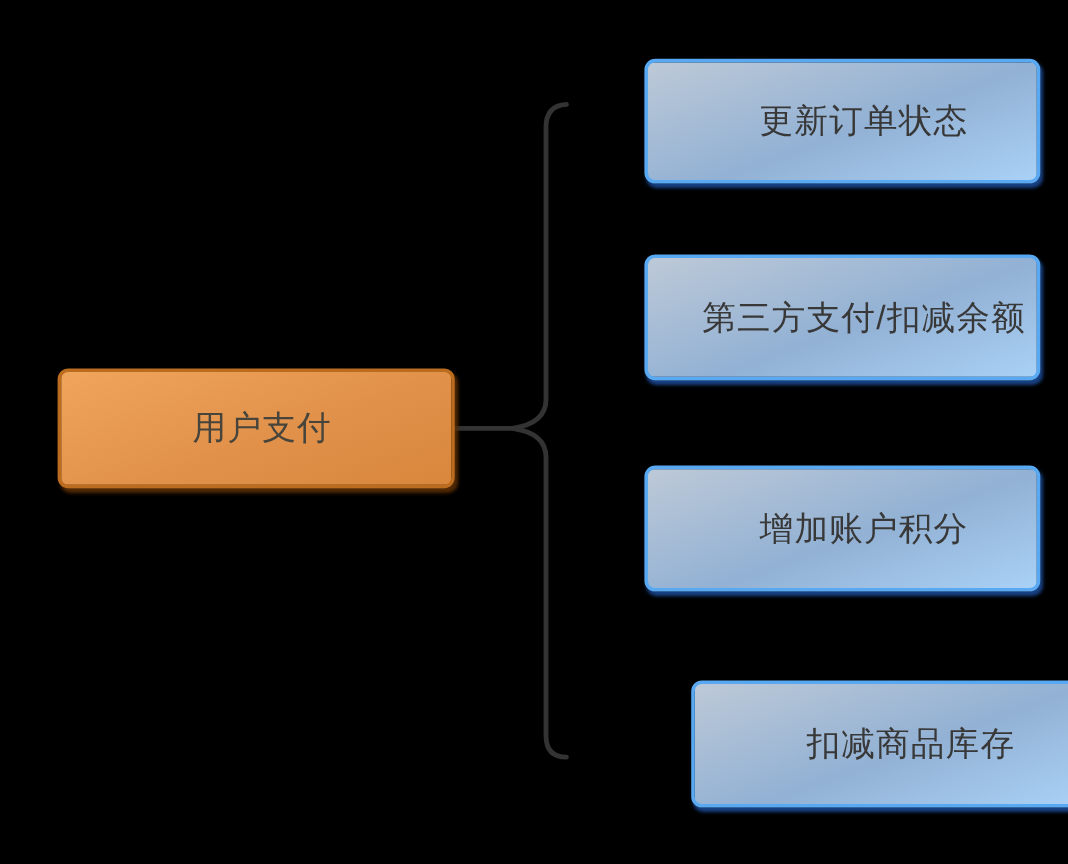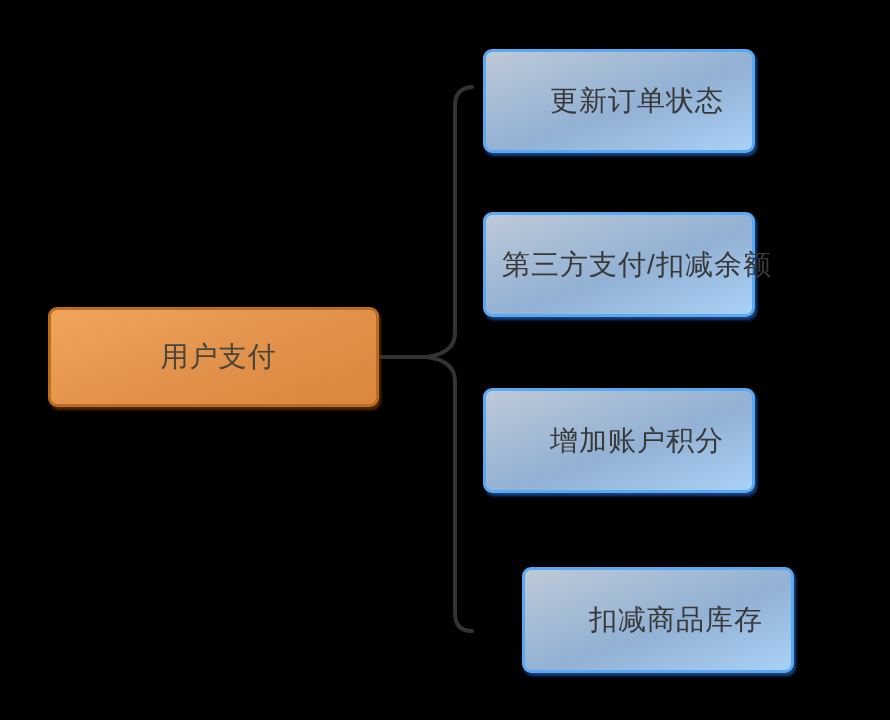--- a/index.html
+++ b/index.html
@@ -31,22 +31,22 @@
     top: 307px;
     width: 331px;
     height: 100px;
     background: linear-gradient(160deg, #f0a55c 0%, #e1914a 55%, #d8873c 100%);
     border: 3px solid #bc6c1e;
     box-shadow: 2px 3px 3px rgba(90, 45, 5, 0.9);
     color: #47443c;
     padding-left: 10px;
   }
   .node-child {
-    left: 483px;
-    width: 272px;
+    left: 537px;
+    width: 330px;
     height: 105px;
     background: linear-gradient(160deg, #bdc9d7 0%, #92b1d4 55%, #a9d1f6 100%);
     border: 3px solid #58a8f2;
     box-shadow: 2px 3px 3px rgba(25, 70, 140, 0.95);
     color: #383838;
     padding-left: 36px;
   }
   .node-child.c1 { top: 49px;  height: 104px; }
   .node-child.c2 { top: 212px; }
   .node-child.c3 { top: 388px; }

